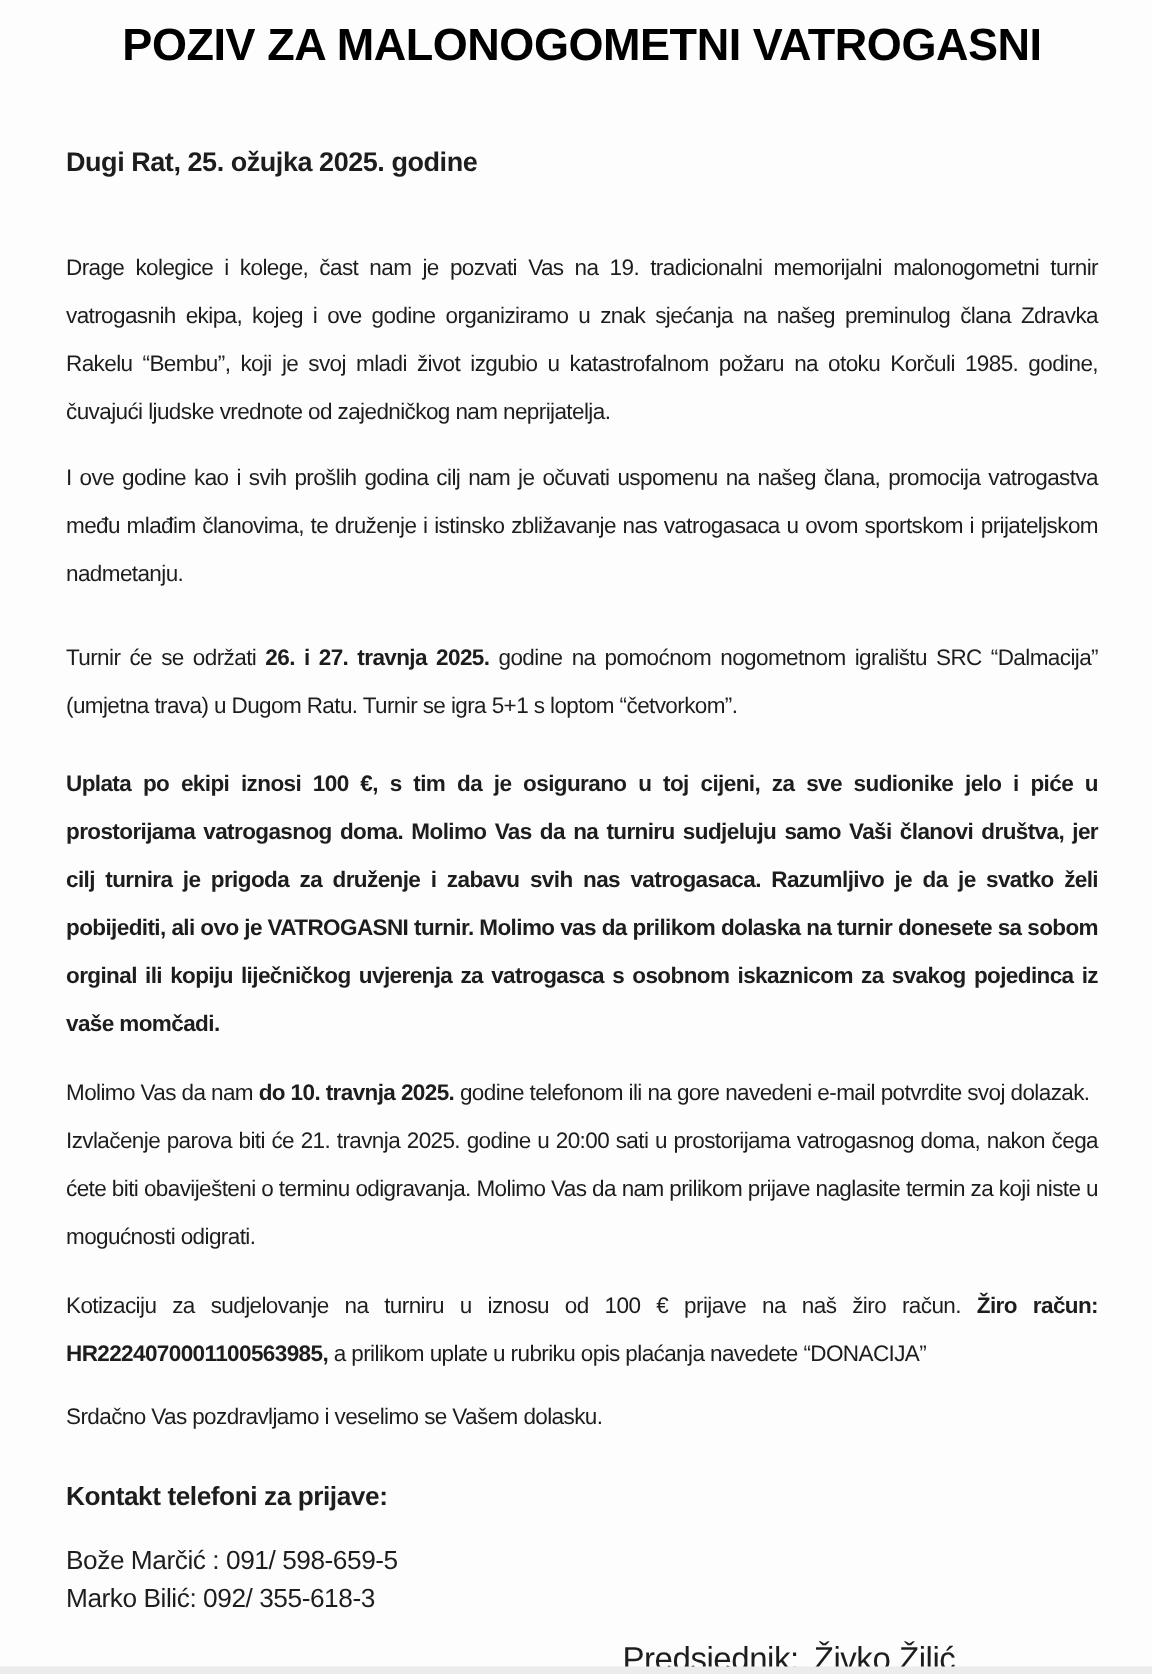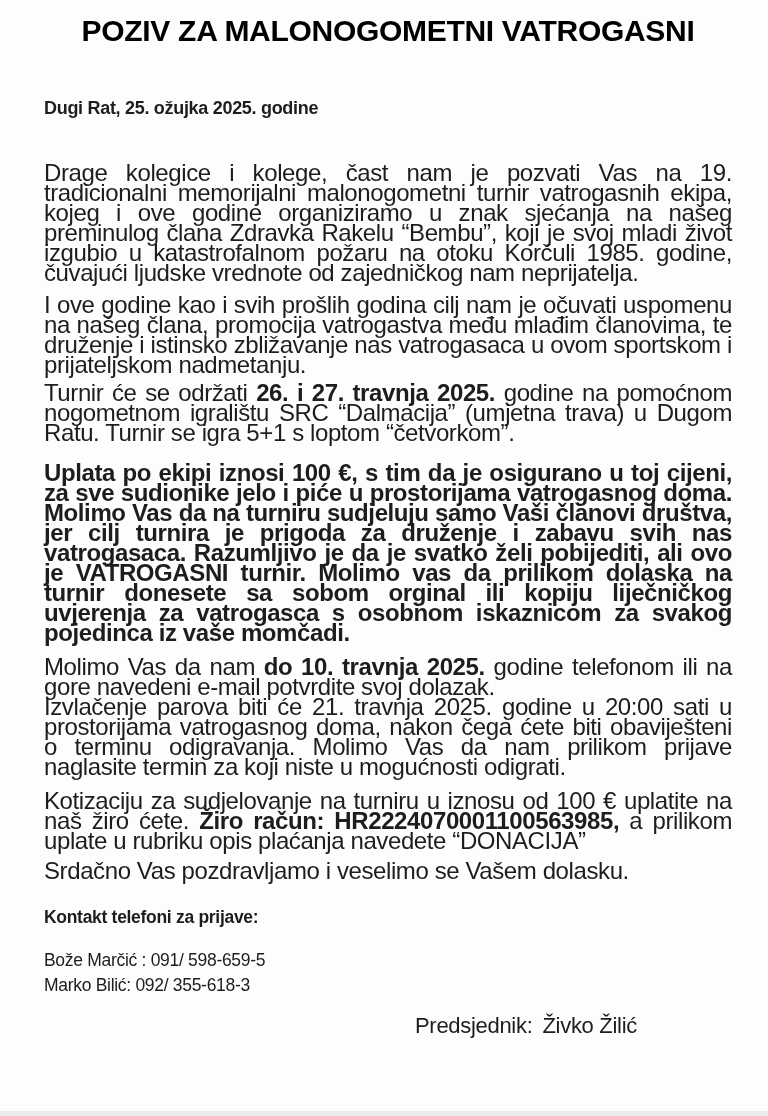--- a/index.html
+++ b/index.html
@@ -30,27 +30,27 @@
   .title span { display: block; }
   .dateline {
     margin-top: 50px;
     font-size: 18px;
     font-weight: 700;
     letter-spacing: -0.3px;
   }
   .para {
     margin: 0;
     margin-top: 24px;
-    font-size: 24px;
-    line-height: 20px;
+    font-size: 15px;
+    line-height: 32px;
     letter-spacing: -0.4px;
     text-align: justify;
   }
   .para.tight { margin-top: 12px; }
-  .para.gap18 { margin-top: 8px; }
+  .para.gap18 { margin-top: 24px; }
   .para.gap22 { margin-top: 20px; }
   .para.gap14 { margin-top: 14px; }
   .para.gap10 { margin-top: 10px; }
   .bold { font-weight: 700; }
   .subline { margin: 0; }
   .contact-heading {
     margin-top: 26px;
     font-size: 17.5px;
     font-weight: 700;
     letter-spacing: -0.3px;
@@ -95,21 +95,21 @@
   <p class="para tight">I ove godine kao i svih prošlih godina cilj nam je očuvati uspomenu na našeg člana, promocija vatrogastva među mlađim članovima, te druženje i istinsko zbližavanje nas vatrogasaca u ovom sportskom i prijateljskom nadmetanju.</p>
 
   <p class="para gap18"><span>Turnir će se održati </span><span class="bold">26. i 27. travnja 2025.</span><span> godine na pomoćnom nogometnom igralištu SRC “Dalmacija” (umjetna trava) u Dugom Ratu. Turnir se igra 5+1 s loptom “četvorkom”.</span></p>
 
   <p class="para gap22 bold">Uplata po ekipi iznosi 100 €, s tim da je osigurano u toj cijeni, za sve sudionike jelo i piće u prostorijama vatrogasnog doma. Molimo Vas da na turniru sudjeluju samo Vaši članovi društva, jer cilj turnira je prigoda za druženje i zabavu svih nas vatrogasaca. Razumljivo je da je svatko želi pobijediti, ali ovo je VATROGASNI turnir. Molimo vas da prilikom dolaska na turnir donesete sa sobom orginal ili kopiju liječničkog uvjerenja za vatrogasca s osobnom iskaznicom za svakog pojedinca iz vaše momčadi.</p>
 
   <p class="para gap14"><span>Molimo Vas da nam </span><span class="bold">do 10. travnja 2025.</span><span> godine telefonom ili na gore navedeni e-mail potvrdite svoj dolazak.</span></p>
 
   <p class="para subline" style="margin-top:0">Izvlačenje parova biti će 21. travnja 2025. godine u 20:00 sati u prostorijama vatrogasnog doma, nakon čega ćete biti obaviješteni o terminu odigravanja. Molimo Vas da nam prilikom prijave naglasite termin za koji niste u mogućnosti odigrati.</p>
 
-  <p class="para gap14"><span>Kotizaciju za sudjelovanje na turniru u iznosu od 100 € uplatite na naš žiro ćete. </span><span class="bold">Žiro račun: HR2224070001100563985,</span><span> a prilikom uplate u rubriku opis plaćanja navedete “DONACIJA”</span></p>
+  <p class="para gap14"><span>Kotizaciju za sudjelovanje na turniru u iznosu od 100 € prijave na naš žiro račun. </span><span class="bold">Žiro račun: HR2224070001100563985,</span><span> a prilikom uplate u rubriku opis plaćanja navedete “DONACIJA”</span></p>
 
   <p class="para gap10">Srdačno Vas pozdravljamo i veselimo se Vašem dolasku.</p>
 
   <div class="contact-heading">Kontakt telefoni za prijave:</div>
 
   <div class="phones">
     <div>Bože Marčić : 091/ 598-659-5</div>
     <div>Marko Bilić: 092/ 355-618-3</div>
   </div>
 

